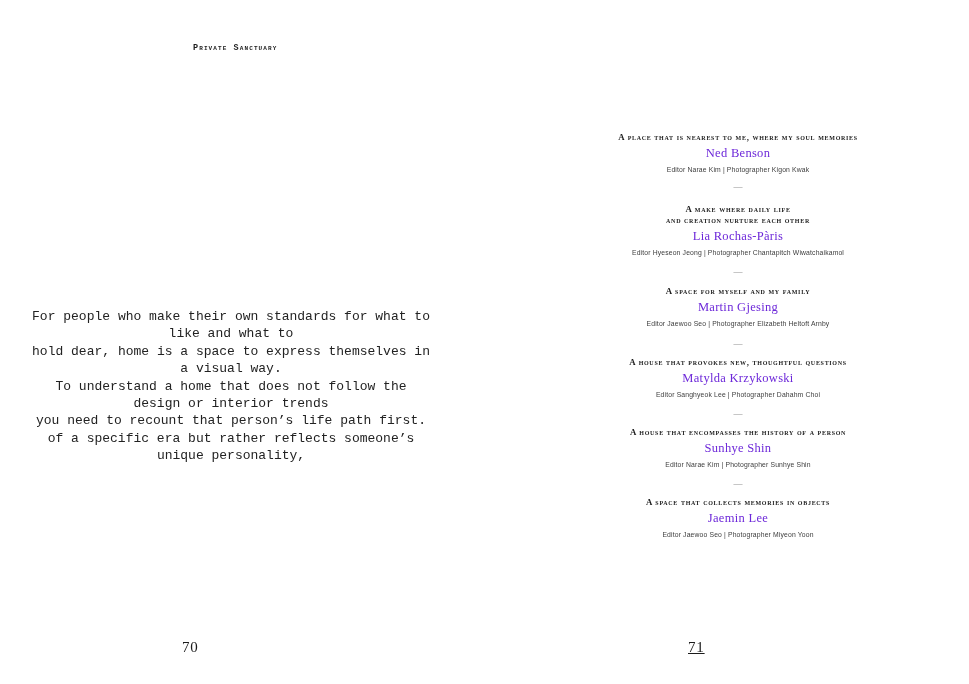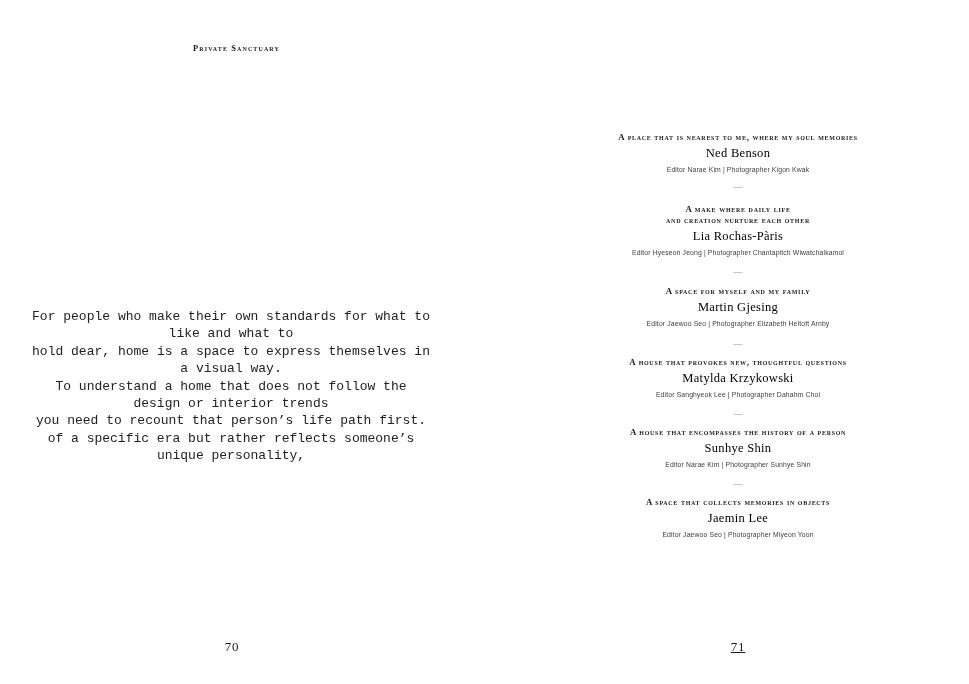--- a/index.html
+++ b/index.html
@@ -16,38 +16,38 @@
   .page-header {
     position: absolute;
     left: 193px;
     top: 43px;
     font-size: 8.5px;
     line-height: 10px;
     font-weight: 600;
     font-variant: small-caps;
     letter-spacing: 1.1px;
     color: #1b1b1b;
+    font-family: Liberation Mono, monospace;
   }
   .intro {
     position: absolute;
     left: 31px;
     top: 308px;
     width: 400px;
     text-align: center;
     font-size: 13px;
     line-height: 17.4px;
     color: #222222;
     font-family: Liberation Mono, monospace;
   }
   .page-number {
     position: absolute;
     top: 639px;
     width: 100px;
-    text-align: center;
-    font-size: 13px;
+    font-size: 15px;
     letter-spacing: 0.8px;
     color: #1b1b1b;
   }
   .page-number.left  { left: 182px; }
   .page-number.right { left: 688px; text-decoration: underline; }
   
   .entry {
     position: absolute;
     left: 538px;
     width: 400px;
@@ -59,21 +59,21 @@
     font-weight: 600;
     font-variant: small-caps;
     letter-spacing: 0.7px;
     color: #1b1b1b;
   }
   .entry-name {
     margin-top: 3px;
     font-size: 12.5px;
     line-height: 15px;
     letter-spacing: 0.3px;
-    color: #000000;
+    color: #6d28d9;
   }
   .entry-credits {
     margin-top: 5px;
     font-family: "Liberation Sans", sans-serif;
     font-size: 6.8px;
     line-height: 8px;
     letter-spacing: 0.15px;
     color: #3d3d3d;
   }
   .sep {

